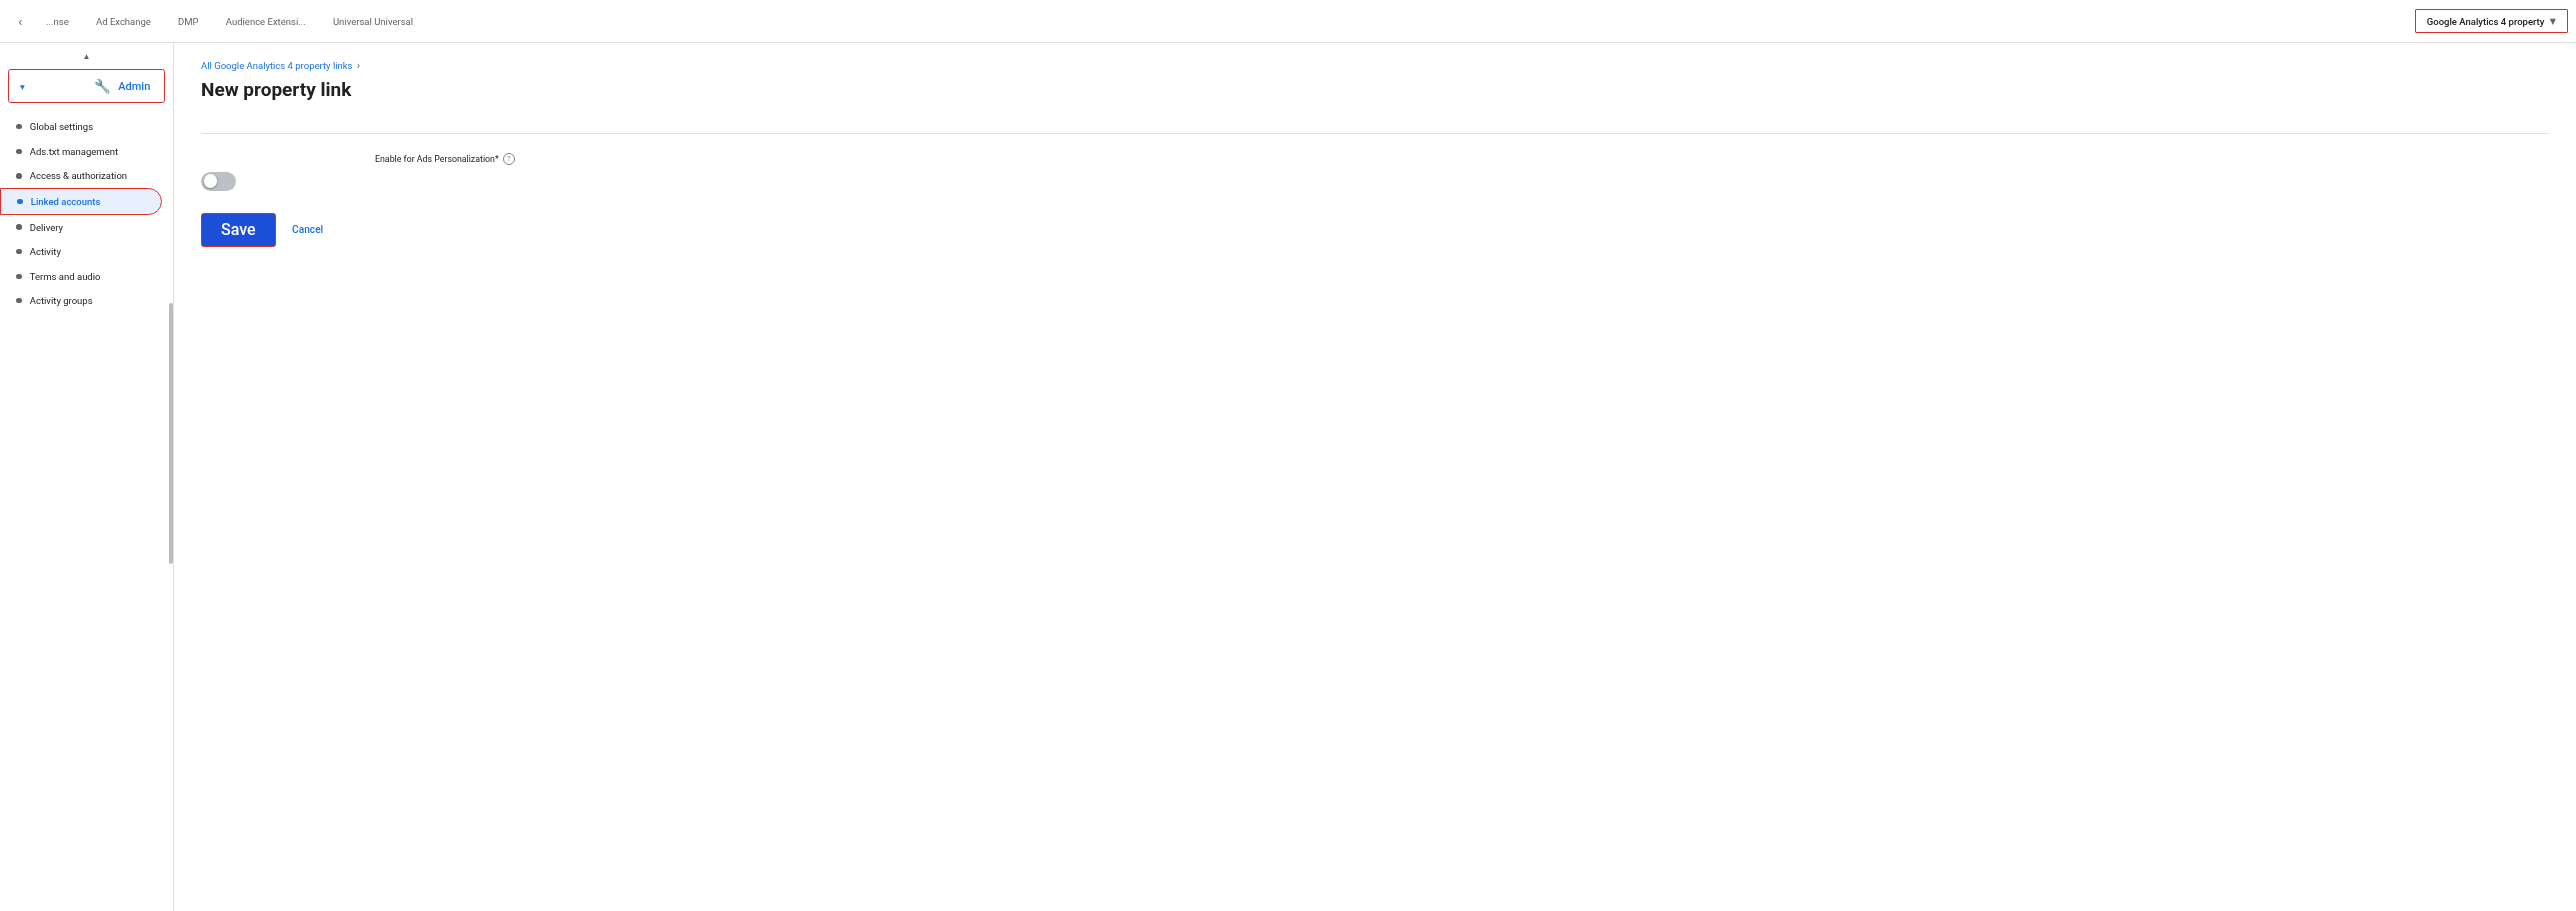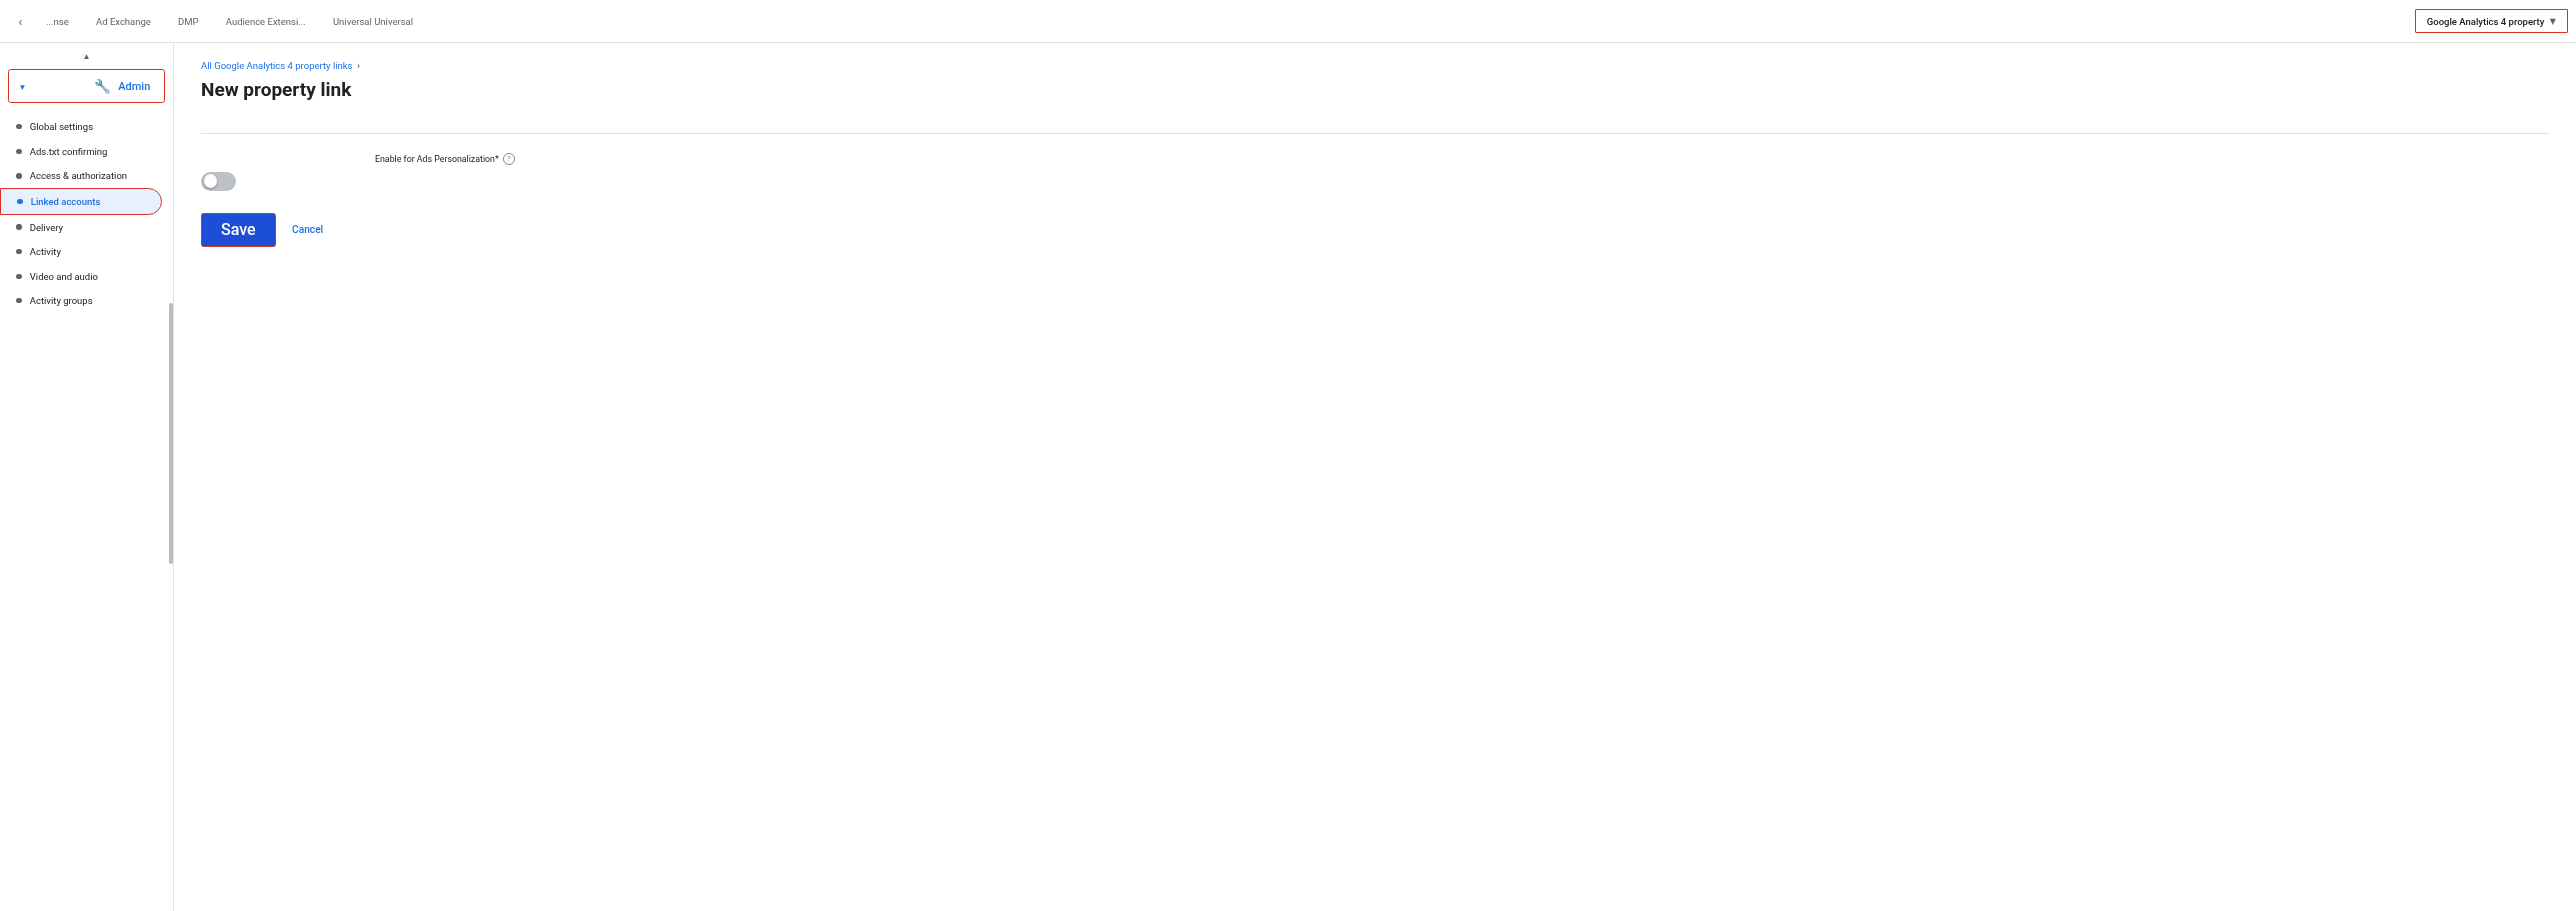--- a/index.html
+++ b/index.html
@@ -373,41 +373,41 @@
       <span class="admin-icon">🔧</span>
       <span class="admin-label">Admin</span>
     </div>
 
     <div class="sidebar-item">
       <span class="dot"></span>
       <span>Global settings</span>
     </div>
     <div class="sidebar-item">
       <span class="dot"></span>
-      <span>Ads.txt confirming</span>
+      <span>Ads.txt management</span>
     </div>
     <div class="sidebar-item">
       <span class="dot"></span>
       <span>Access &amp; authorization</span>
     </div>
     <div class="sidebar-item active">
       <span class="dot"></span>
       <span>Linked accounts</span>
     </div>
     <div class="sidebar-item">
       <span class="dot"></span>
       <span>Delivery</span>
     </div>
     <div class="sidebar-item">
       <span class="dot"></span>
       <span>Activity</span>
     </div>
     <div class="sidebar-item">
       <span class="dot"></span>
-      <span>Video and audio</span>
+      <span>Terms and audio</span>
     </div>
     <div class="sidebar-item">
       <span class="dot"></span>
       <span>Activity groups</span>
     </div>
 
     <div class="sidebar-scrollbar">
       <div class="sidebar-scrollbar-thumb"></div>
     </div>
   </div>

